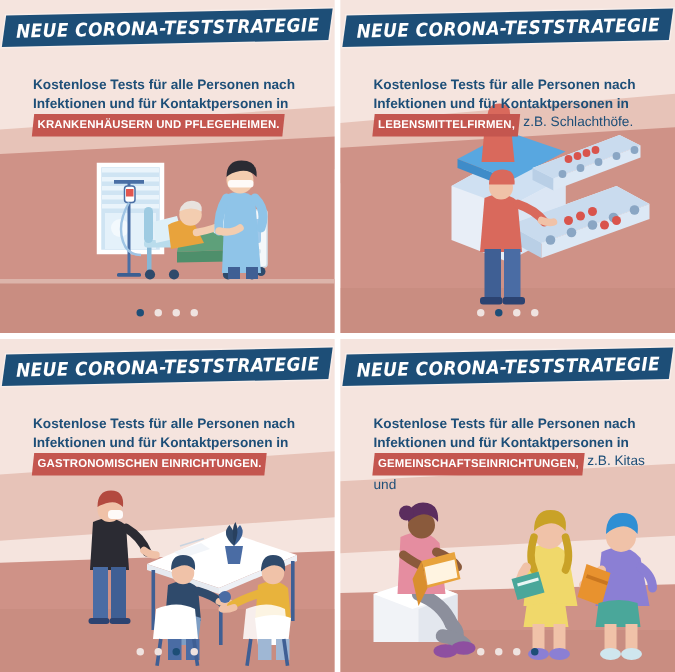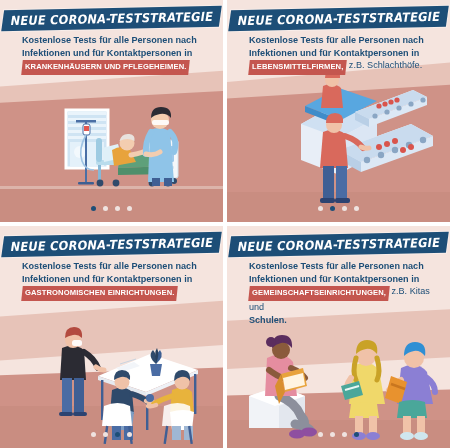--- a/index.html
+++ b/index.html
@@ -56,21 +56,21 @@
     font-style:italic;
     font-weight:bold;
     font-size:12.5px;
     letter-spacing:.3px;
     white-space:nowrap;
     text-transform:uppercase;
   }
   
   .copy{
     position:absolute;
-    top:34px;left:22px;right:14px;
+    top:50px;left:22px;right:14px;
     z-index:5;
     color:#1d4e77;
     font-size:9.1px;
     line-height:12.6px;
     font-weight:bold;
   }
   .copy .ln{display:block;}
   .hl{
     display:inline-block;
     background:#c4564f;
@@ -442,21 +442,20 @@
         <span>NEUE CORONA-TESTSTRATEGIE</span>
       </div>
     </div>
 
     <div class="copy">
       <span class="ln">Kostenlose Tests für alle Personen nach</span>
       <span class="ln">Infektionen und für Kontaktpersonen in</span>
       <span class="ln">
         <span class="hl"><i>GEMEINSCHAFTSEINRICHTUNGEN,</i></span><span class="tail"> z.B. Kitas und</span>
       </span>
-      <span class="ln">Schulen.</span>
     </div>
 
     <div class="dots">
       <span class="dot"></span>
       <span class="dot"></span>
       <span class="dot"></span>
       <span class="dot on"></span>
     </div>
   </div>
 

